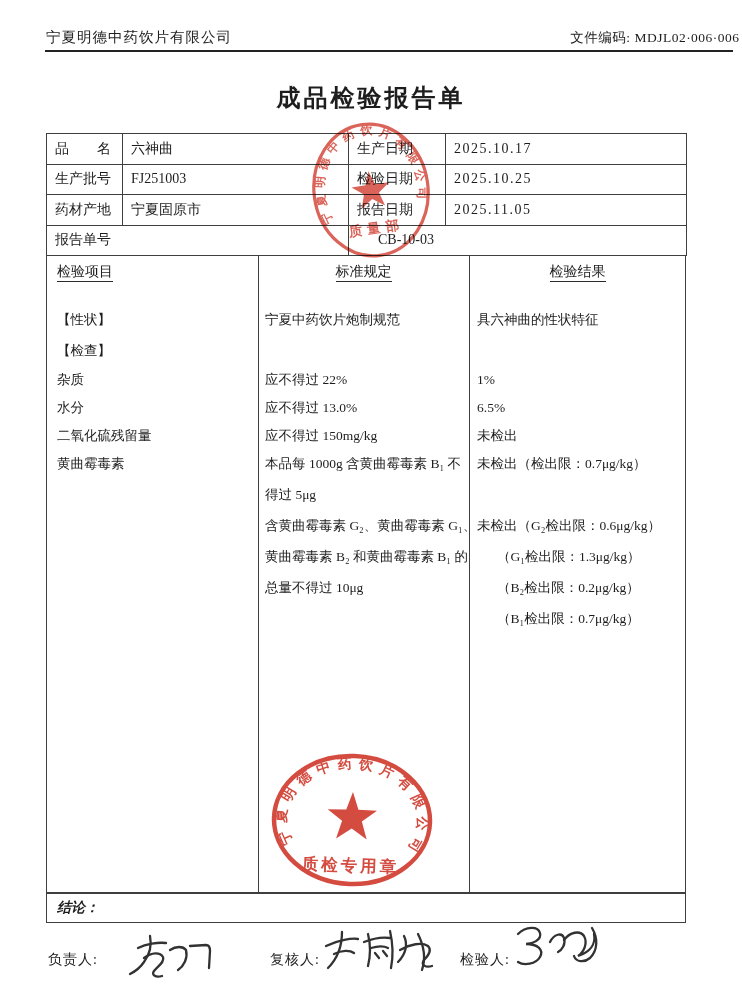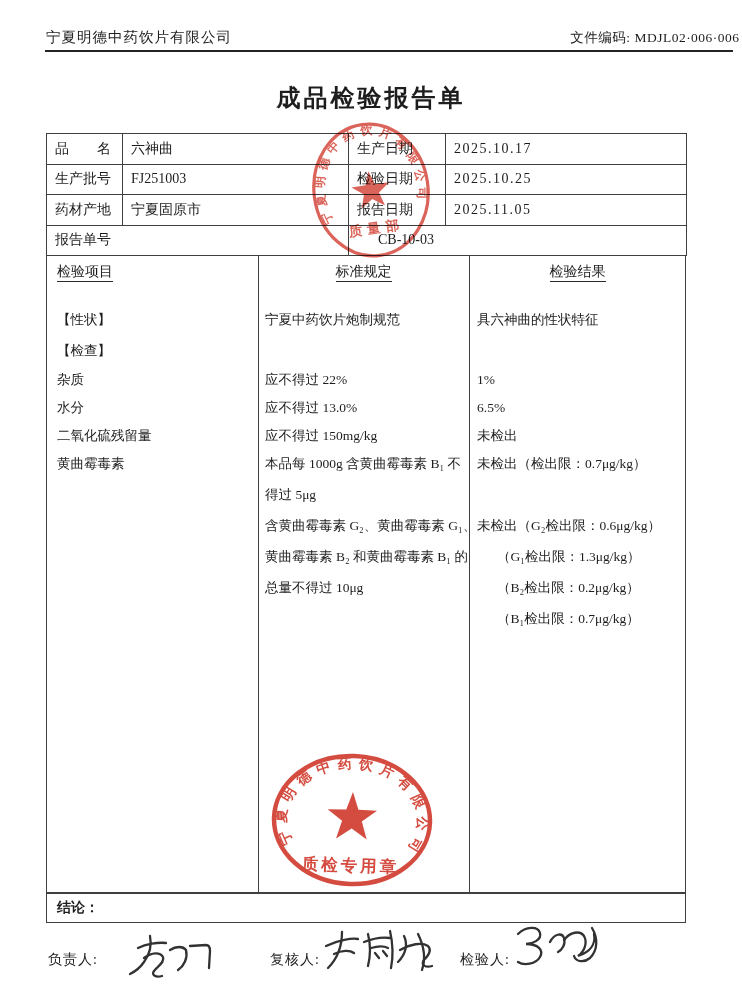--- a/index.html
+++ b/index.html
@@ -19,21 +19,21 @@
   table.info td{border:1px solid #3f3f3f;height:29.5px;font-size:14px;padding:0 0 0 8px;vertical-align:middle;white-space:nowrap;overflow:visible;}
   table.info td.d2{letter-spacing:1.5px;}
   
   .main-tbl{left:46px;top:255px;width:640px;height:638px;border:1px solid #3f3f3f;box-sizing:border-box;}
   .vline{position:absolute;top:0;bottom:0;width:1px;background:#3f3f3f;}
   .hd{position:absolute;top:7px;font-size:14px;}
   .hd span{border-bottom:1px solid #2b2b2b;padding-bottom:2px;}
   .cell{position:absolute;font-size:13.5px;white-space:nowrap;line-height:18px;}
   
   .concl{left:46px;top:893px;width:640px;height:30px;border:1.5px solid #3f3f3f;box-sizing:border-box;display:flex;align-items:center;font-size:14px;}
-  .concl .lb{font-weight:bold;margin-left:10px;}
+  .concl .lb{font-weight:bold;margin-left:10px;font-style:italic;}
   
   .sig-label{top:951px;font-size:14px;letter-spacing:1px;}
   svg.overlay{position:absolute;left:0;top:0;pointer-events:none;mix-blend-mode:multiply;}
   .stamp-text{font-family:"Liberation Serif","DejaVu Serif",serif;}
 </style>
 </head>
 <body>
 
 <div class="page">
 

